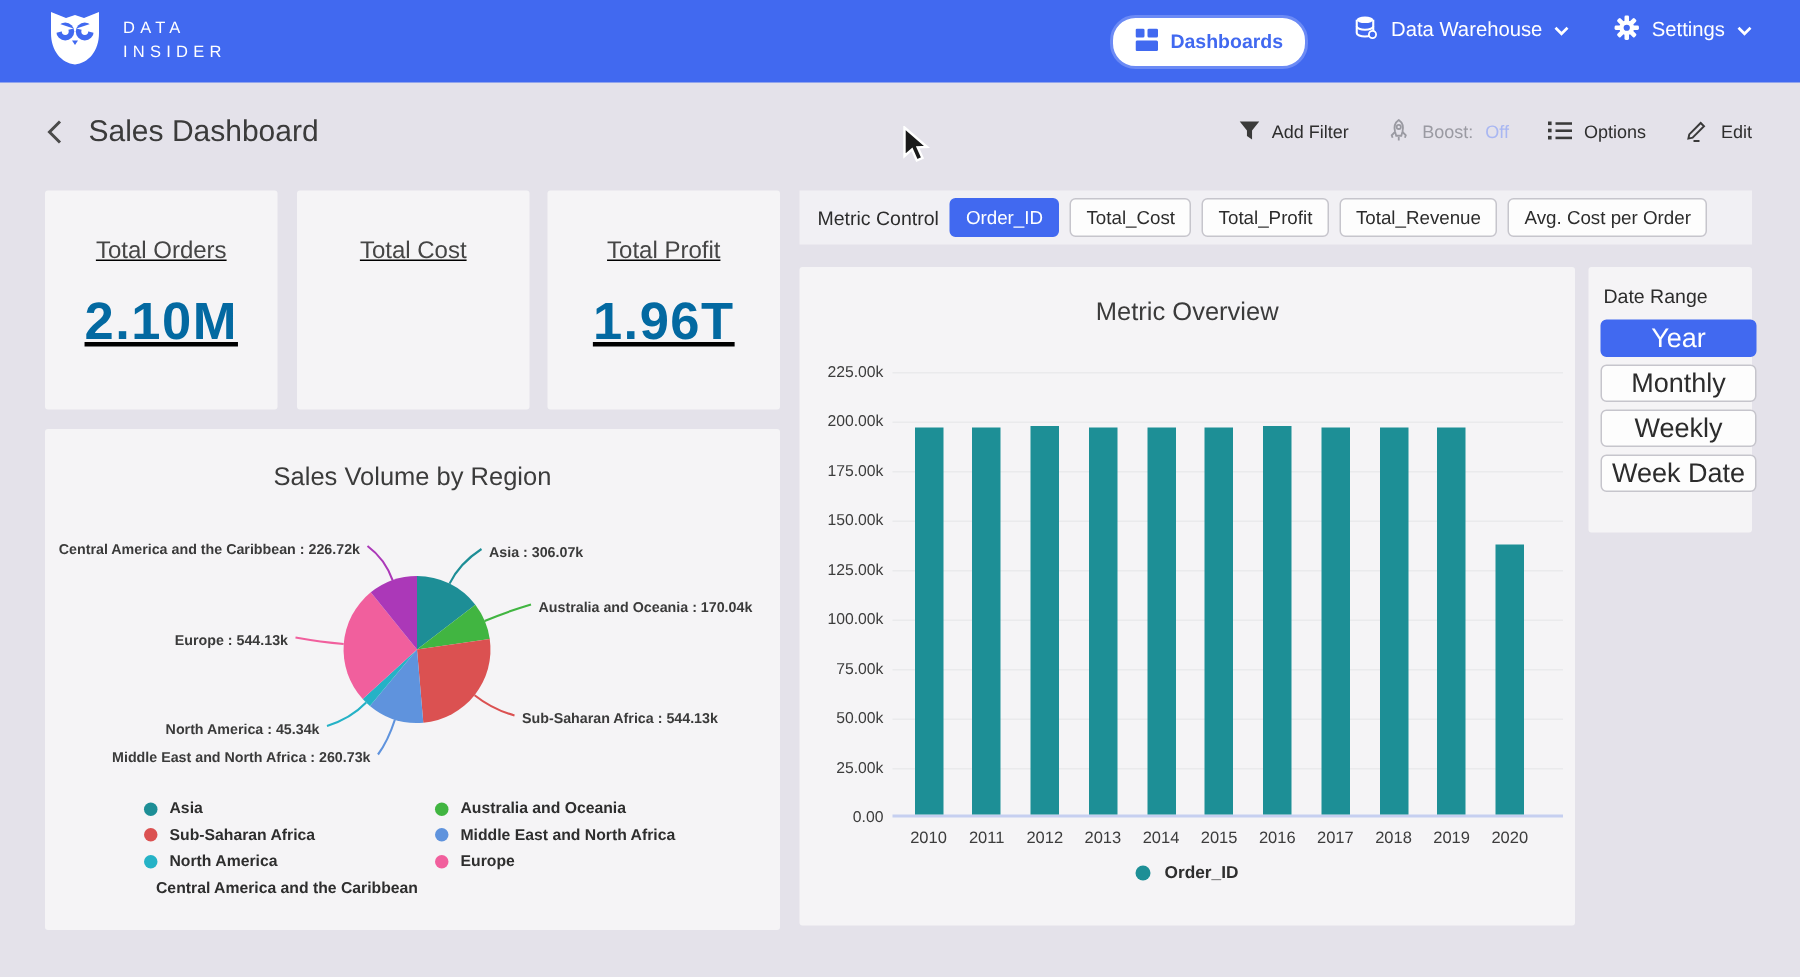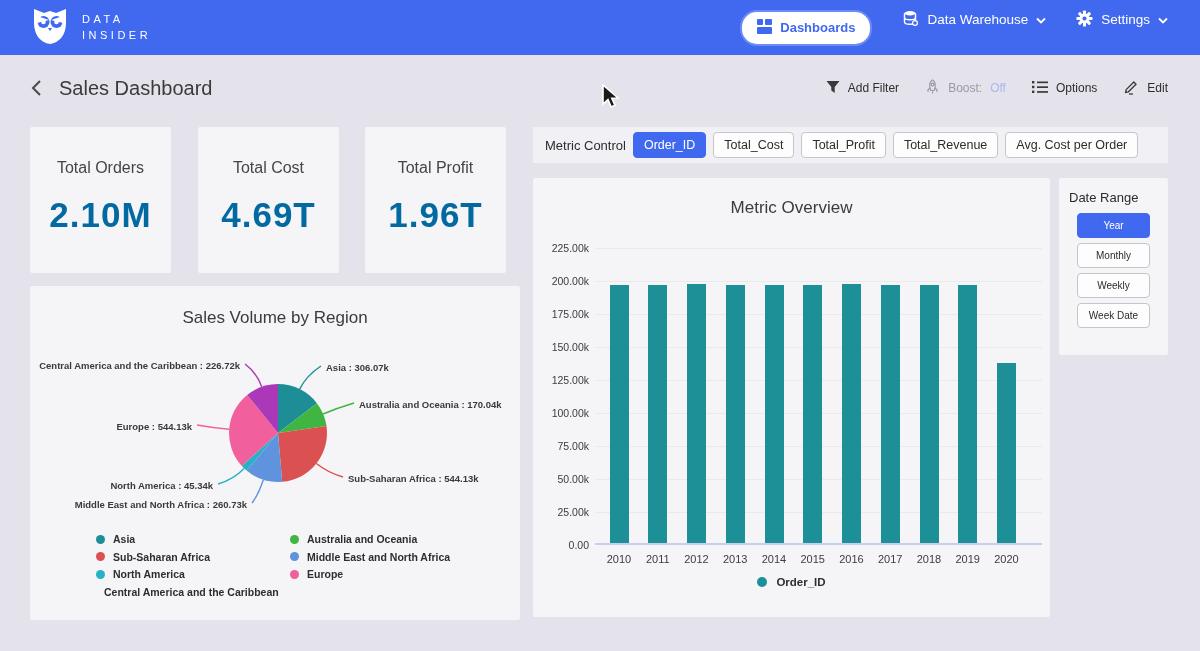--- a/index.html
+++ b/index.html
@@ -21,21 +21,21 @@
                display:flex; align-items:center; justify-content:space-between; padding:0 32px 0 30px; }
   .sub-left { display:flex; align-items:center; gap:16px; }
   .page-title { font-size:20px; color:#3b3b3b; }
   .sub-actions { display:flex; align-items:center; gap:26px; }
   .action { display:flex; align-items:center; gap:8px; font-size:12px; color:#2e2e2e; font-weight:500; cursor:pointer; }
   .action.boost { color:#9a9aa2; }
   .boost-off { color:#a9b7f2; }
 
   
   .card { position:absolute; background:#f5f4f6; border-radius:2px; }
-  .kpi { width:141px; height:146px; text-align:center; }
+  .kpi { width:155px; height:146px; text-align:center;text-decoration:underline; }
   .kpi-label { margin-top:32px; font-size:16px; font-weight:500; color:#454545; }
   .kpi-value { margin-top:18px; font-size:35px; font-weight:bold; color:#0369a1; letter-spacing:1px; }
 
   
   .metric-strip { position:absolute; left:533px; top:127px; width:635px; height:36px; background:#f1f0f4;
                   display:flex; align-items:center; gap:7px; padding-left:12px; }
   .metric-label { font-size:13px; color:#2c2c2c; }
   .chip { font-size:12.5px; color:#2c2c2c; background:#fdfdfd; border:1px solid #c6c5cc; border-radius:4px;
           padding:5px 10px; cursor:pointer; white-space:nowrap; }
   .chip.selected { background:#4169f0; border-color:#4169f0; color:#fff; }
@@ -60,22 +60,22 @@
   .pie-legend { position:absolute; left:66px; top:247px; display:flex; gap:28px; }
   .pie-legend .col { display:flex; flex-direction:column; gap:5.5px; }
   .legend-item { display:flex; align-items:center; gap:8px; }
   .legend-item .dot { width:9px; height:9px; }
   .legend-item span { font-size:10.5px; font-weight:bold; color:#2e2e2e; white-space:nowrap; }
   .pie-legend .col:first-child { width:166px; }
 
   
   .date-card { left:1059px; top:178px; width:109px; height:177px; padding:10px 8px; }
   .date-label { font-size:13px; color:#2c2c2c; margin:2px 0 8px 2px; }
-  .date-btn { width:73px; height:25px; margin:0 auto 5px auto; display:flex; align-items:center; justify-content:center;
-              font-size:10px; color:#2c2c2c; background:#fdfdfd; border:1px solid #c6c5cc; border-radius:4px; cursor:pointer; }
+  .date-btn { width:104px; height:25px; margin:0 auto 5px auto; display:flex; align-items:center; justify-content:center;
+              font-size:18px; color:#2c2c2c; background:#fdfdfd; border:1px solid #c6c5cc; border-radius:4px; cursor:pointer; }
   .date-btn.selected { background:#4169f0; border-color:#4169f0; color:#fff; }
 
   .cursor { position:absolute; left:600px; top:84px; z-index:50; pointer-events:none; }
 </style>
 </head>
 <body>
 
 <div class="topnav">
   <div class="brand">
     <span>
@@ -206,21 +206,20 @@
     </div>
   </div>
 </div>
 
 <div class="card kpi" style="left:30px; top:127px;">
   <div class="kpi-label">Total Orders</div>
   <div class="kpi-value">2.10M</div>
 </div>
 <div class="card kpi" style="left:198px; top:127px;">
   <div class="kpi-label">Total Cost</div>
-  <div class="kpi-value">4.69T</div>
 </div>
 <div class="card kpi" style="left:365px; top:127px;">
   <div class="kpi-label">Total Profit</div>
   <div class="kpi-value">1.96T</div>
 </div>
 
 <div class="metric-strip">
   <span class="metric-label">Metric Control</span>
   <div id="metric-buttons" style="display:flex; gap:7px;">
       <button class="chip selected">Order_ID</button>

